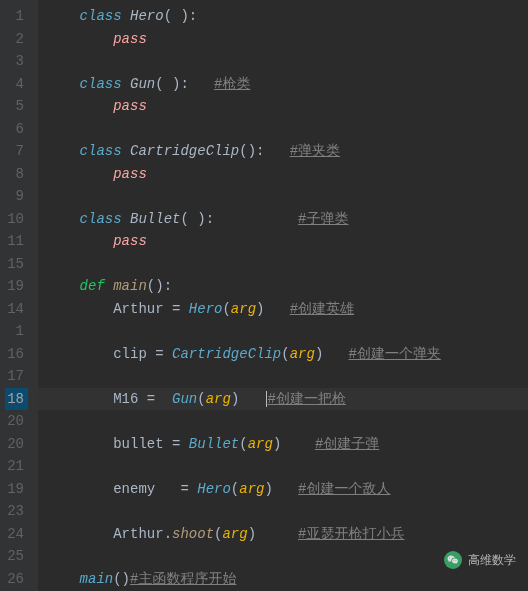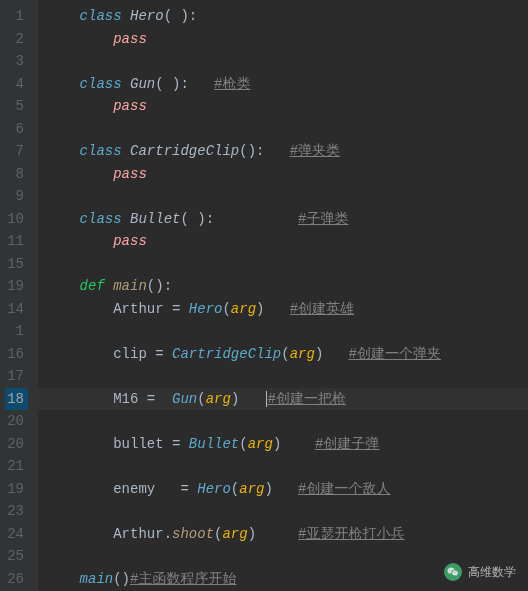--- a/index.html
+++ b/index.html
@@ -56,21 +56,21 @@
 .current-line-bg {
   position: absolute;
   left: 0; right: 0;
   height: 22.5px;
   background: #323232;
   z-index: -1;
 }
 .watermark {
   position: absolute;
   right: 12px;
-  bottom: 8px;
+  bottom: 20px;
   display: flex;
   align-items: center;
   gap: 6px;
   color: #cccccc;
   font-family: "Microsoft YaHei", sans-serif;
   font-size: 12px;
   opacity: 0.85;
 }
 .wm-icon {
   width: 18px; height: 18px;

